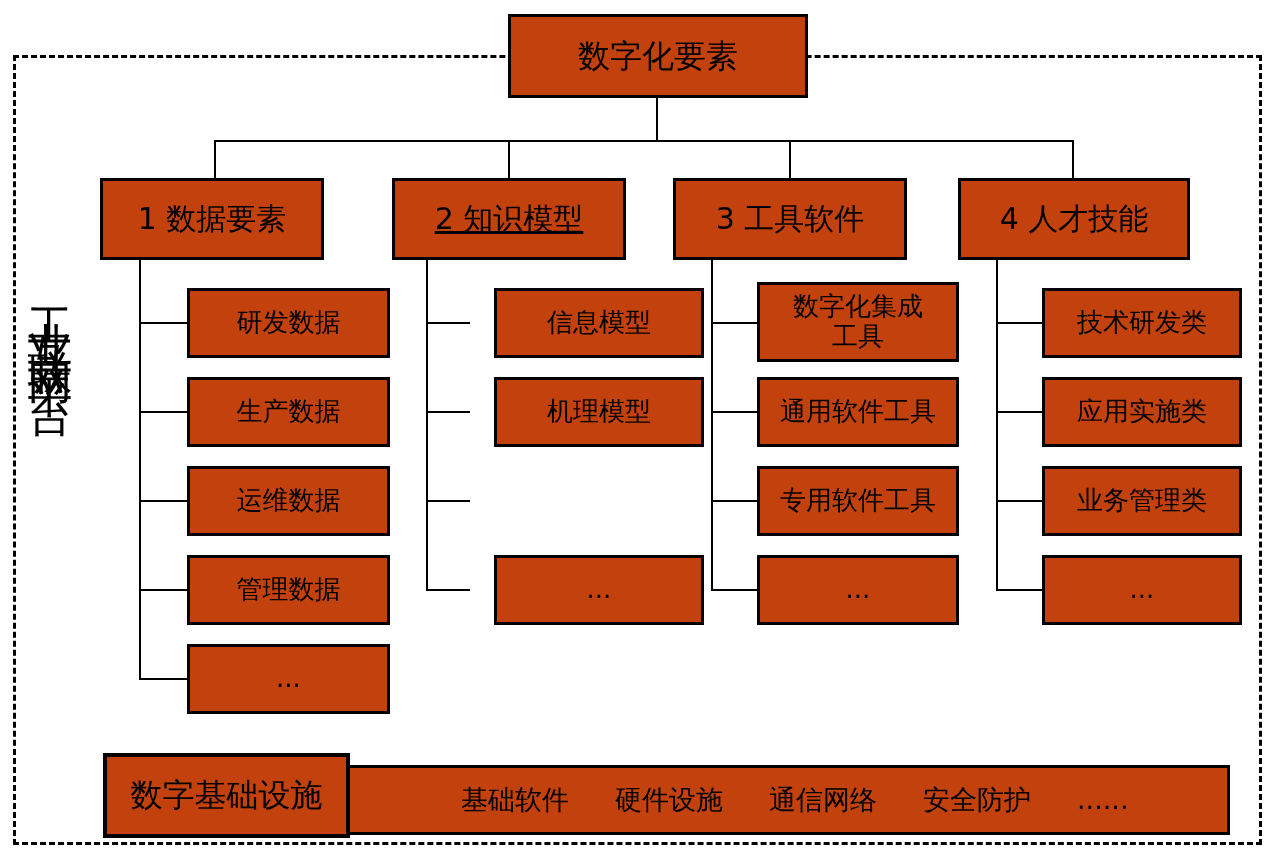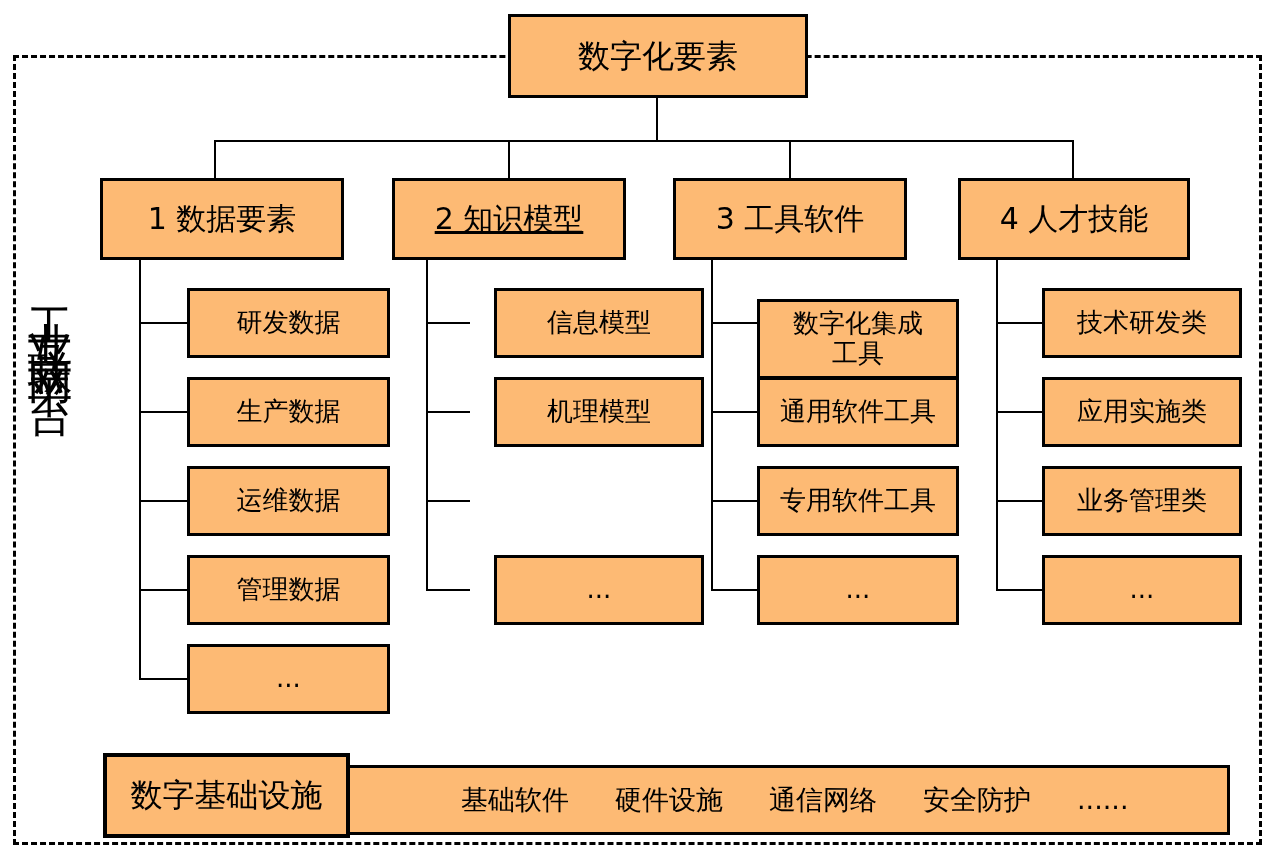--- a/index.html
+++ b/index.html
@@ -1,31 +1,31 @@
 <!DOCTYPE html>
 <html><head>
 <meta charset="utf-8">
 <style>
   html,body{margin:0;padding:0;background:#ffffff;}
   body{font-family:"DejaVu Sans","Liberation Sans",sans-serif;color:#000;}
   .canvas{position:relative;width:1280px;height:858px;background:#fff;overflow:hidden;}
   .dashed-frame{position:absolute;left:13px;top:55px;width:1249px;height:790px;
     border:3px dashed #000;box-sizing:border-box;background:transparent;}
-  .box{position:absolute;box-sizing:border-box;border:3px solid #000;background:#fdba74;
+  .box{position:absolute;box-sizing:border-box;border:3px solid #000;background:#c2410c;
     display:flex;align-items:center;justify-content:center;text-align:center;
     white-space:pre-line;line-height:1.15;}
   .root-box{left:508px;top:14px;width:300px;height:84px;font-size:32px;z-index:3;}
   .branch-box{top:178px;height:82px;font-size:30px;z-index:2;}
-  .b1{left:100px;width:244px;} .b2{left:392px;width:234px;text-decoration:underline;}
+  .b1{left:100px;width:224px;} .b2{left:392px;width:234px;text-decoration:underline;}
   .b3{left:673px;width:234px;} .b4{left:958px;width:232px;}
   .child-box{height:70px;font-size:26px;z-index:2;}
   .c1{left:187px;width:203px;} .c2{left:494px;width:210px;}
   .c3{left:757px;width:202px;} .c4{left:1042px;width:200px;}
   .r1{top:288px;} .r2{top:377px;} .r3{top:466px;} .r4{top:555px;} .r5{top:644px;}
-  .c3tall{top:299px;height:80px;}
+  .c3tall{top:282px;height:80px;}
   .line{position:absolute;background:#000;z-index:1;}
   .infra-bar{left:328px;top:765px;width:902px;height:70px;font-size:27px;
     justify-content:flex-start;padding-left:130px;gap:46px;z-index:1;}
   .infra-bar span{white-space:nowrap;}
   .infra-box{left:103px;top:753px;width:247px;height:85px;font-size:32px;
     border-width:4px;z-index:2;}
   .vlabel{position:absolute;left:28px;top:272px;writing-mode:vertical-lr;
     text-orientation:upright;font-size:45px;letter-spacing:14px;line-height:1;
     white-space:nowrap;z-index:1;}
 </style>

